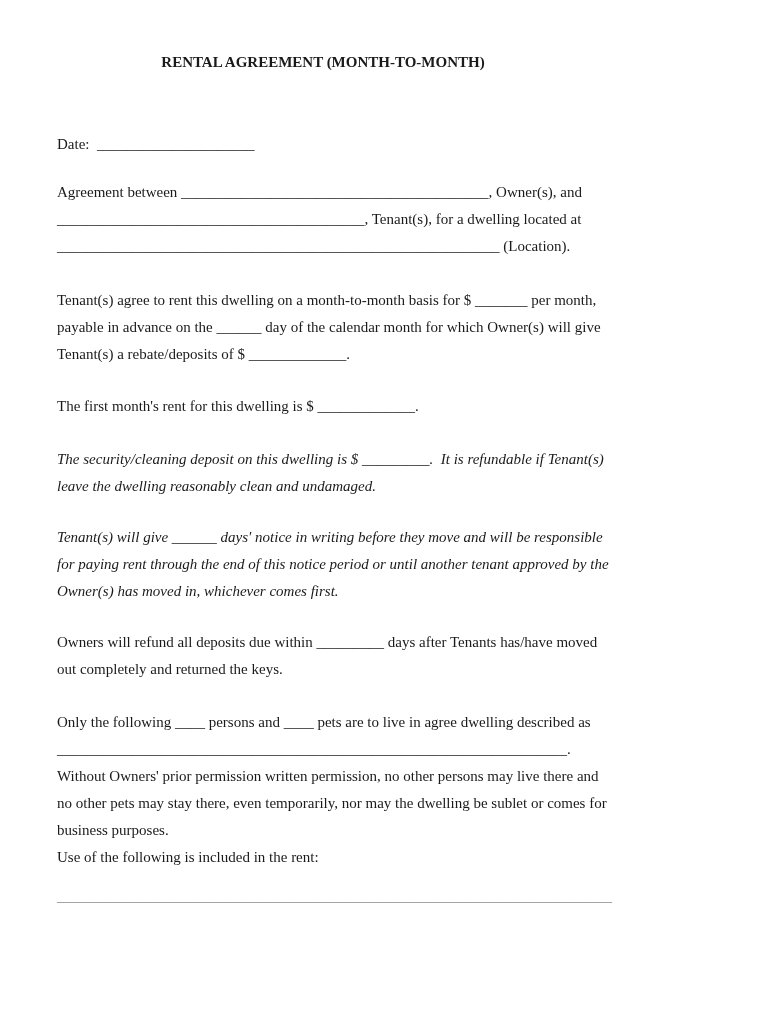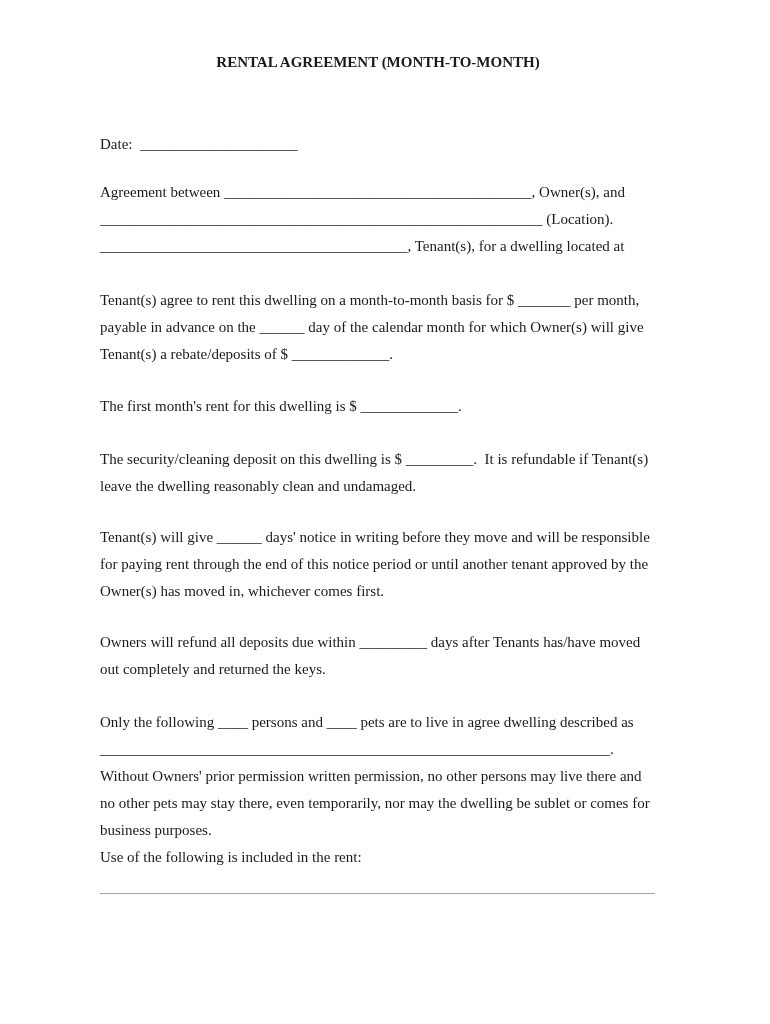--- a/index.html
+++ b/index.html
@@ -11,61 +11,61 @@
     width: 770px;
     height: 1024px;
     font-family: "Liberation Serif", "DejaVu Serif", serif;
     color: #1a1a1a;
     overflow: hidden;
   }
   .page {
     box-sizing: border-box;
     width: 636px;
     height: 1024px;
-    padding: 49px 0 0 100px;
+    padding: 49px 0 0 45px;
     border-radius: 32px;
   }
   .title {
     width: 556px;
     margin: 0 0 55px 0;
     font-size: 15px;
     font-weight: bold;
     line-height: 27px;
     text-align: center;
     white-space: pre;
   }
-  .para { margin: 0; }
+  .para { margin: 12px; }
   .line {
     font-size: 15px;
     line-height: 27px;
     white-space: pre;
   }
   .divider-line { color: #8a8a8a; }
   .mb21 { margin-bottom: 21px; }
-  .mb24 { margin-bottom: 24px; }
+  .mb24 { margin-bottom: 24px; font-style: italic; }
   .mb25 { margin-bottom: 25px; }
   .mb26 { margin-bottom: 26px; }
   .mb27 { margin-bottom: 27px; }
   .mb3  { margin-bottom: 3px; }
 </style>
 </head>
 <body style="color: rgb(26, 26, 26);">
 
 <div class="page">
 
   <h1 class="title">RENTAL AGREEMENT (MONTH-TO-MONTH)</h1>
 
   <div class="para mb21">
     <div class="line">Date:  _____________________</div>
   </div>
 
   <div class="para mb27">
     <div class="line">Agreement between _________________________________________, Owner(s), and</div>
+    <div class="line">_________________________________________, Tenant(s), for a dwelling located at</div>
     <div class="line">___________________________________________________________ (Location).</div>
-    <div class="line">_________________________________________, Tenant(s), for a dwelling located at</div>
   </div>
 
   <div class="para mb25">
     <div class="line">Tenant(s) agree to rent this dwelling on a month-to-month basis for $ _______ per month,</div>
     <div class="line">payable in advance on the ______ day of the calendar month for which Owner(s) will give</div>
     <div class="line">Tenant(s) a rebate/deposits of $ _____________.</div>
   </div>
 
   <div class="para mb26">
     <div class="line">The first month's rent for this dwelling is $ _____________.</div>

